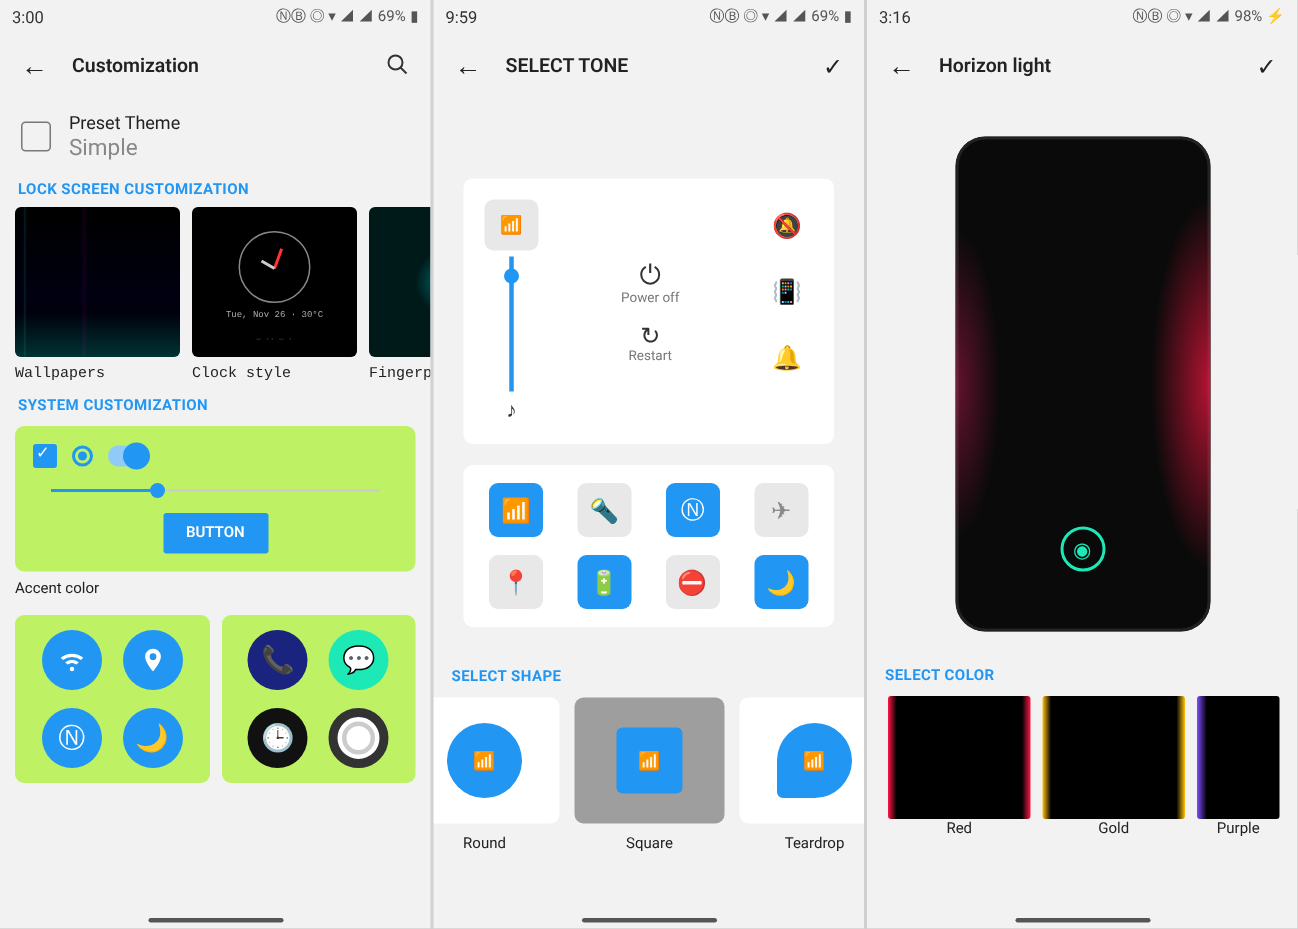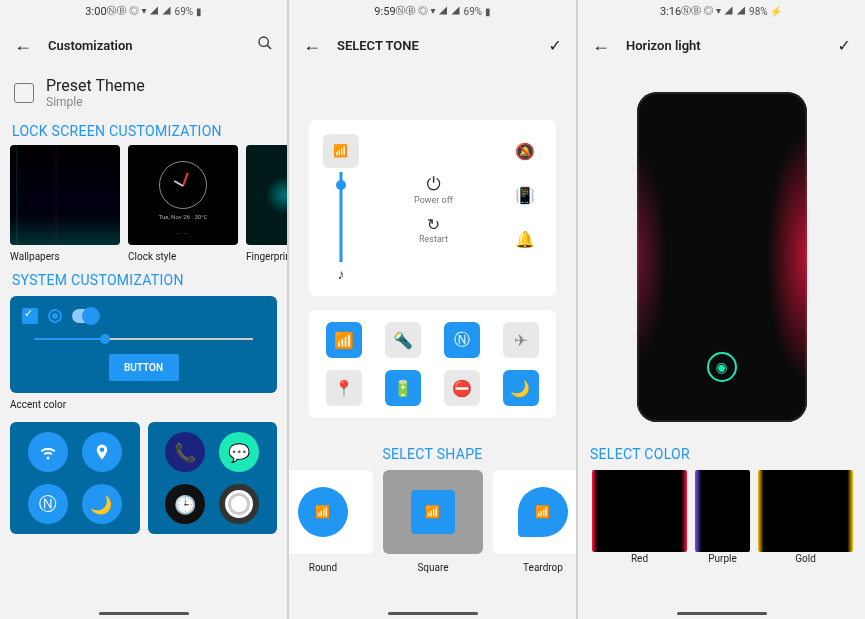--- a/index.html
+++ b/index.html
@@ -18,58 +18,59 @@
   .screen {
     background: #f2f2f2;
     width: 287px;
     height: 619px;
     position: relative;
     overflow: hidden;
   }
   .status-bar {
     height: 20px;
     display: flex;
-    justify-content: center;
+    justify-content: space-between;
     align-items: center;
     padding: 2px 8px 0;
     font-size: 11px;
     color: #333;
   }
   .status-bar .icons { display: flex; gap: 3px; align-items: center; font-size: 10px; color:#555;}
   .header {
     display: flex;
     align-items: center;
     padding: 14px 14px;
     gap: 16px;
   }
   .header .back { font-size: 18px; }
   .header .title { font-weight: 600; font-size: 13px; flex: 1; }
   .header .action { font-size: 16px; }
   .section-label {
     color: #2196f3;
-    font-size: 14px;
-    font-weight: 400;
+    font-size: 10px;
+    font-weight: 700;
     letter-spacing: 0.3px;
     padding: 6px 12px 4px;
     text-transform: uppercase;
   }
   .preset {
     display: flex;
     align-items: center;
     gap: 12px;
     padding: 6px 14px 8px;
   }
   .preset .shirt { width: 20px; height: 20px; border: 1px solid #777; border-radius: 3px; position: relative;}
-  .preset-text .t1 { font-size: 16px; }
-  .preset-text .t2 { font-size: 12px; color: #888; }
+  .preset-text .t1 { font-size: 12px; }
+  .preset-text .t2 { font-size: 15px; color: #888; }
   .h-scroll {
     display: flex;
     gap: 8px;
     padding: 2px 10px;
     overflow: hidden;
+    font-family: Liberation Mono, monospace;
   }
   .thumb {
     flex: 0 0 110px;
   }
   .thumb.half { flex: 0 0 48px; }
   .thumb-img {
     width: 100%;
     height: 100px;
     background: #000;
     border-radius: 4px;
@@ -77,21 +78,21 @@
     overflow: hidden;
   }
   .thumb-label { font-size: 10px; color: #222; padding: 6px 0 2px; }
   
   .clockthumb { display: flex; flex-direction: column; align-items: center; justify-content: center; color:#ccc; gap:4px;}
   .clockface { width: 48px; height: 48px; border: 1px solid #888; border-radius: 50%; position: relative; margin-top:6px;}
   .clockface::before { content:""; position:absolute; width:2px; height:14px; background:#f33; left:50%; top:10px; transform-origin:bottom; transform:translateX(-50%) rotate(20deg);}
   .clockface::after { content:""; position:absolute; width:2px; height:10px; background:#ccc; left:50%; top:14px; transform-origin:bottom; transform:translateX(-50%) rotate(-60deg);}
   
   .card-row { display:flex; gap:8px; padding:4px 10px; }
-  .card { background:#0369a1; border-radius:6px; padding:12px; flex:1; }
+  .card { background:#bef264; border-radius:6px; padding:12px; flex:1; }
   .ci { width:40px; height:40px; background:#2196f3; border-radius:50%; display:flex; align-items:center; justify-content:center; color:#fff; font-size:18px;}
   .ci.dark { background:#1a237e; }
   .ci.teal { background:#1de9b6; }
   .ci.black { background:#111; }
   .ci.ring { background:#fff; border:6px solid #333; position:relative;}
   .ci.ring::after{content:"";position:absolute;inset:3px;border:3px solid #ccc;border-radius:50%;}
   
   .center-card {
     background:#fff; margin:50px 20px 14px; border-radius:6px; padding:14px; display:flex; gap:10px; justify-content:space-between;
   }
@@ -285,21 +286,21 @@
   <div class="qs-card">
     <div class="qs on">📶</div>
     <div class="qs off">🔦</div>
     <div class="qs on">Ⓝ</div>
     <div class="qs off">✈</div>
     <div class="qs off">📍</div>
     <div class="qs on">🔋</div>
     <div class="qs off">⛔</div>
     <div class="qs on">🌙</div>
   </div>
-  <div class="section-label" style="margin-top:22px;text-align:center;">SELECT SHAPE</div>
+  <div class="section-label" style="margin-top:22px;">SELECT SHAPE</div>
   <div style="overflow:hidden;padding:0 14px;">
     <div class="shape-row">
       <div class="shape-card">
         <div class="shape-inner-round">📶</div>
       </div>
       <div class="shape-card sel">
         <div class="shape-inner-sq">📶</div>
       </div>
       <div class="shape-card">
         <div class="shape-inner-round" style="border-radius:50% 50% 50% 4px;">📶</div>
@@ -329,23 +330,23 @@
   </div>
   <div class="phone-mock">
     <div class="fp-circle">◉</div>
   </div>
   <div class="section-label" style="margin-top:18px;">SELECT COLOR</div>
   <div class="color-row">
     <div class="color-thumb">
       <div class="color-img" style="background:linear-gradient(90deg,#ff1744 0%,#000 6%,#000 94%,#ff1744 100%);"></div>
       <div class="color-label">Red</div>
     </div>
+    <div class="color-thumb">
+      <div class="color-img" style="background:linear-gradient(90deg,#ffc107 0%,#000 6%,#000 94%,#ffc107 100%);"></div>
+      <div class="color-label">Gold</div>
+    </div>
     <div class="color-thumb short">
       <div class="color-img" style="background:linear-gradient(90deg,#7c4dff 0%,#000 12%,#000 100%);"></div>
       <div class="color-label">Purple</div>
-    </div>
-    <div class="color-thumb">
-      <div class="color-img" style="background:linear-gradient(90deg,#ffc107 0%,#000 6%,#000 94%,#ffc107 100%);"></div>
-      <div class="color-label">Gold</div>
     </div>
   </div>
   <div class="navbar"></div>
 </div>
 
 </body></html>

